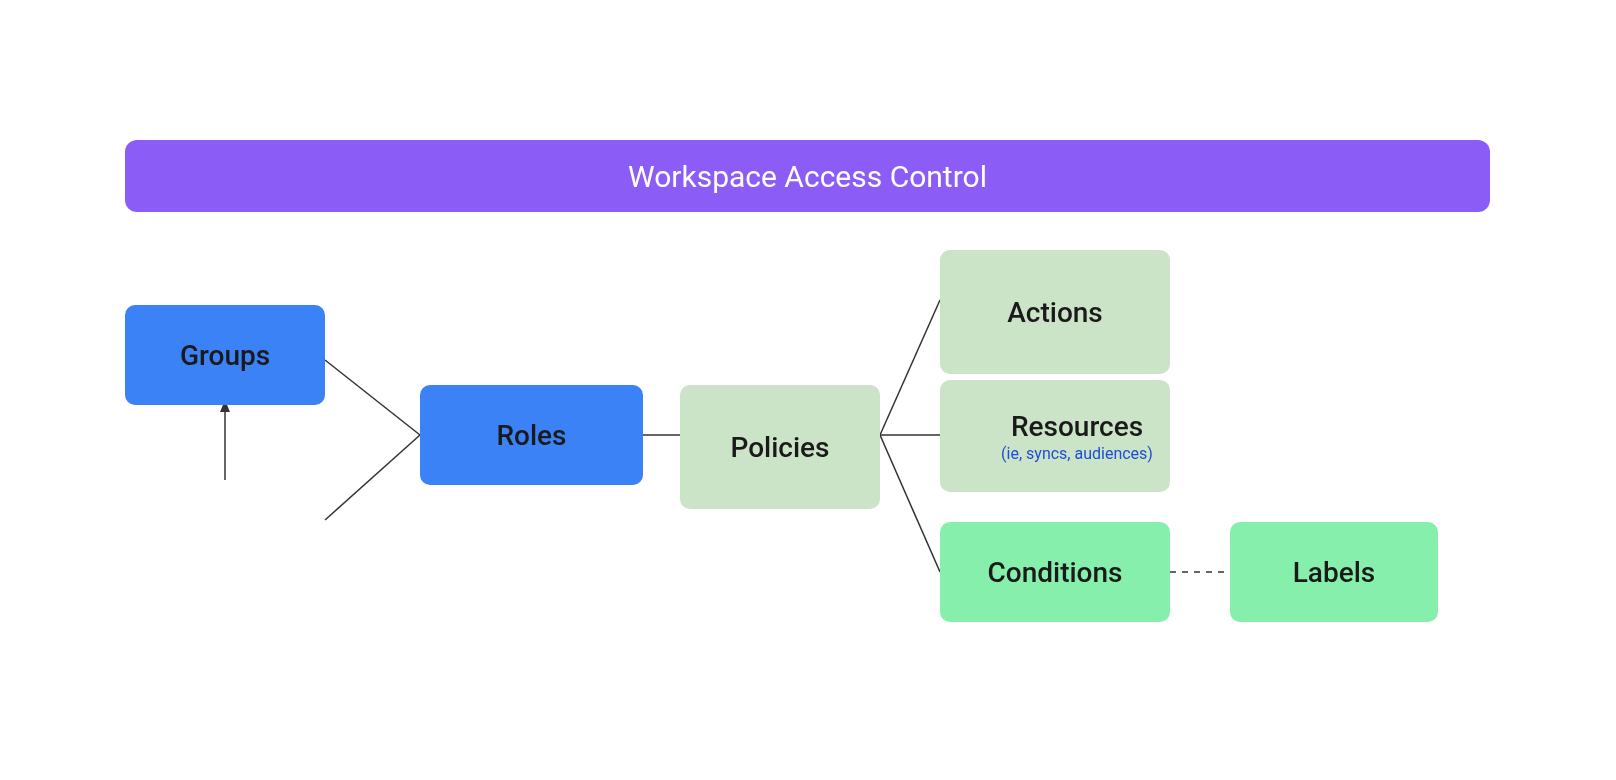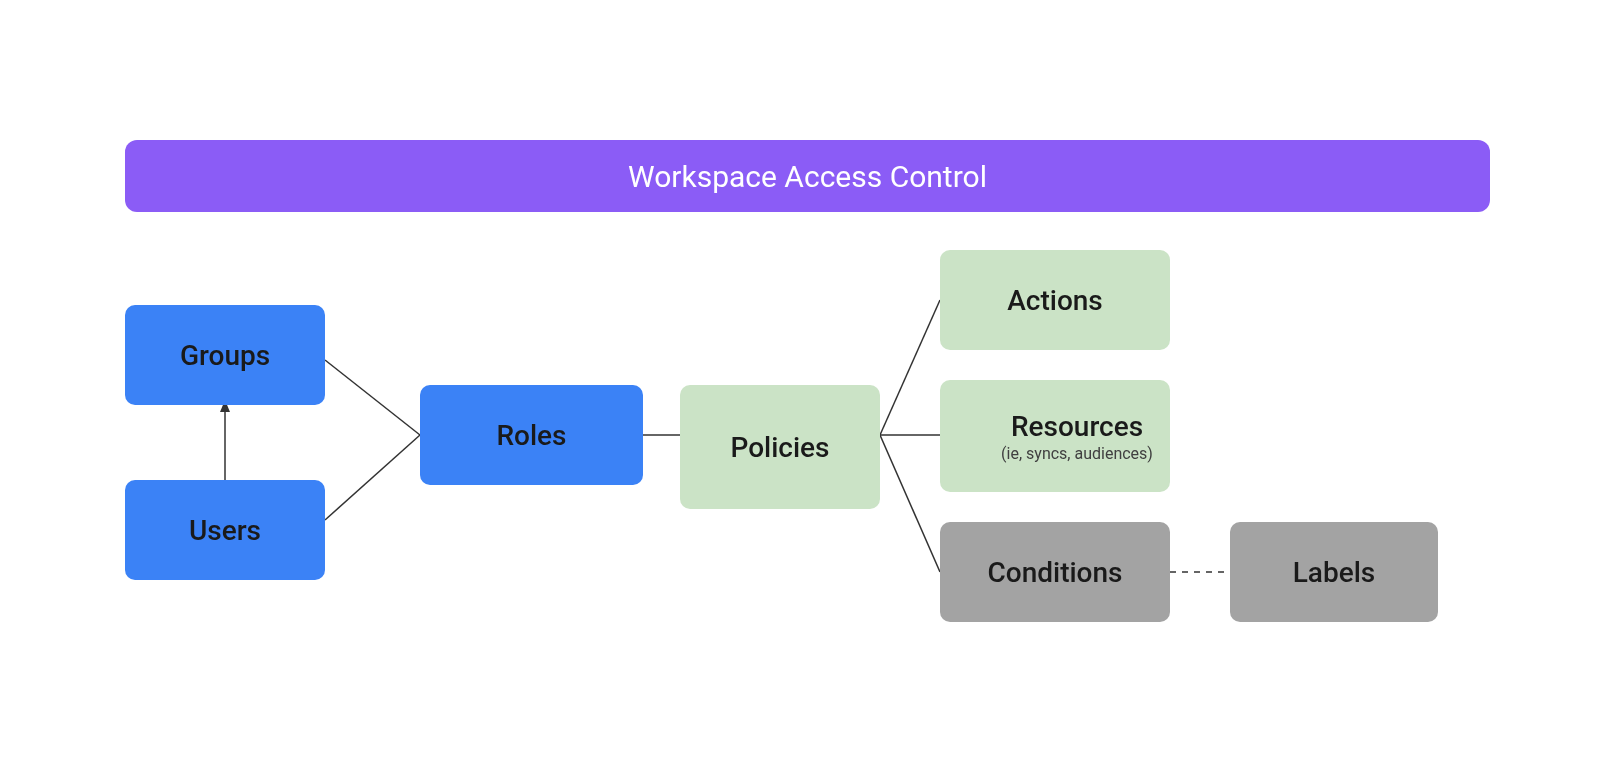--- a/index.html
+++ b/index.html
@@ -47,31 +47,31 @@
       justify-content: center;
       text-align: center;
     }
     .node-blue {
       background: #3b82f6;
     }
     .node-green {
       background: #cbe3c6;
     }
     .node-grey {
-      background: #a3a3a3;
+      background: #86efac;
     }
     .node-label {
       font-size: 28px;
       font-weight: 500;
       color: #1a1a1a;
     }
     .node-sublabel {
       font-size: 16px;
       font-weight: 400;
-      color: #404040;
+      color: #1d4ed8;
       margin-top: 1px;
     }
     svg.connectors {
       position: absolute;
       left: 0;
       top: 0;
       width: 1616px;
       height: 780px;
       pointer-events: none;
     }
@@ -102,33 +102,30 @@
 
     <line x1="880" y1="435" x2="940" y2="572" stroke="#333333" stroke-width="1.5"></line>
 
     <line x1="1170" y1="572" x2="1230" y2="572" stroke="#333333" stroke-width="1.5" stroke-dasharray="6,6"></line>
   </svg>
 
   <div class="node node-blue" style="left:125px; top:305px; width:200px; height:100px;">
     <span class="node-label">Groups</span>
   </div>
 
-  <div class="node node-blue" style="left:125px; top:480px; width:200px; height:100px;">
-    <span class="node-label">Users</span>
-  </div>
 
   <div class="node node-blue" style="left:420px; top:385px; width:223px; height:100px;">
     <span class="node-label">Roles</span>
   </div>
 
   <div class="node node-green" style="left:680px; top:385px; width:200px; height:124px;">
     <span class="node-label">Policies</span>
   </div>
 
-  <div class="node node-green" style="left:940px; top:250px; width:230px; height:100px;">
+  <div class="node node-green" style="left:940px; top:250px; width:230px; height:124px;">
     <span class="node-label">Actions</span>
   </div>
 
   <div class="node node-green" style="left:940px; top:380px; width:230px; height:112px;padding-left:44px;">
     <span class="node-label">Resources</span>
     <span class="node-sublabel">(ie, syncs, audiences)</span>
   </div>
 
   <div class="node node-grey" style="left:940px; top:522px; width:230px; height:100px;">
     <span class="node-label">Conditions</span>

